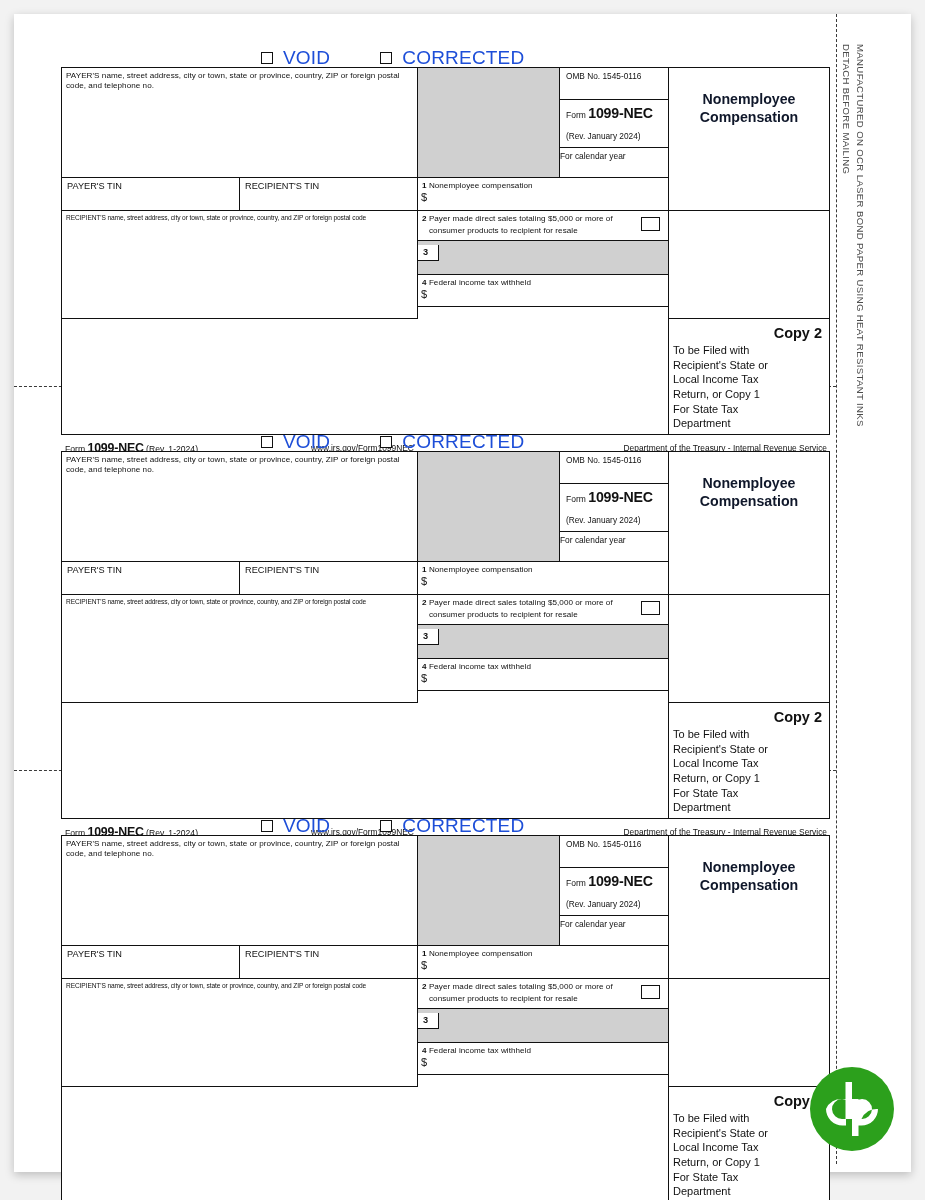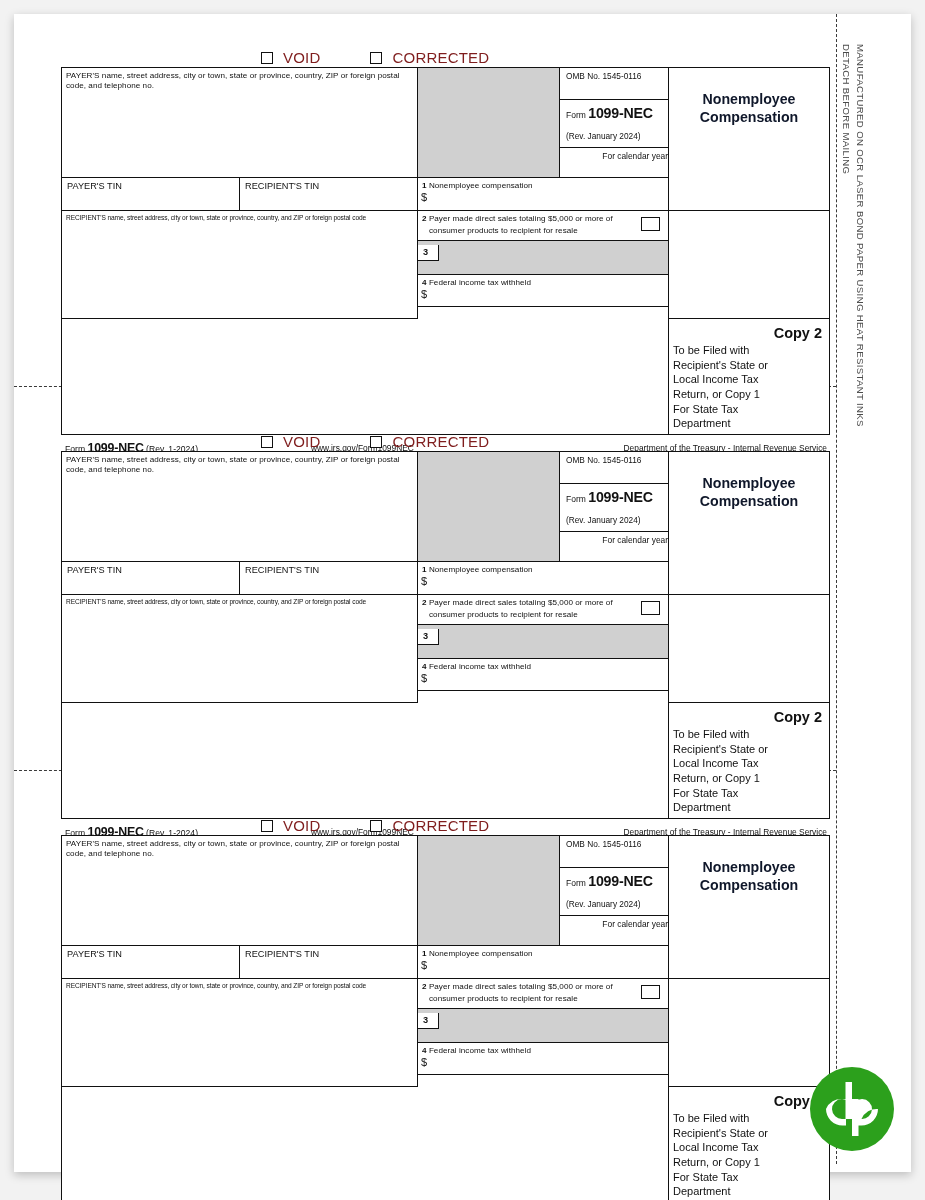--- a/index.html
+++ b/index.html
@@ -70,21 +70,21 @@
     gap: 10px;
     font-size: 13.5px;
     color: #111;
   }
   .chkbox {
     width: 12px; height: 12px;
     border: 1.3px solid #111;
     background: #fff;
     display: inline-block;
   }
-  .chklabel { font-size: 15px; color: #7f1d1d; letter-spacing: .2px; }
+  .chklabel { font-size: 19px; color: #1d4ed8; letter-spacing: .2px; }
   .chkgap { width: 30px; display:inline-block; }
 
   
   .tbl {
     border: 1.4px solid #111;
     border-collapse: collapse;
     width: 768px;
     table-layout: fixed;
     background: #fff;
   }
@@ -135,21 +135,21 @@
     padding: 0 7px 3px 4px;
   }
 
   .omb { font-size: 8.3px; padding: 3px 0 0 6px; color:#111; display:block; }
   .formnum {
     padding: 5px 0 0 6px; color:#111; display:block;
     font-size: 8.5px;
   }
   .formnum b { font-size: 14.2px; letter-spacing: -0.2px; }
   .rev { font-size: 8.3px; padding: 5px 0 2px 6px; color:#111; display:block; }
-  .caly { font-size: 8.4px; text-align:right; padding: 3px 0 0 0; color:#111; display:block; }
+  .caly { font-size: 8.4px; text-align:left; padding: 3px 0 0 0; color:#111; display:block; }
 
   .box2chk {
     width: 19px; height: 14px;
     border: 1.2px solid #111;
     background:#fff;
     margin: 6px 8px 0 0;
     float: right;
   }
 
   .tab3 {

